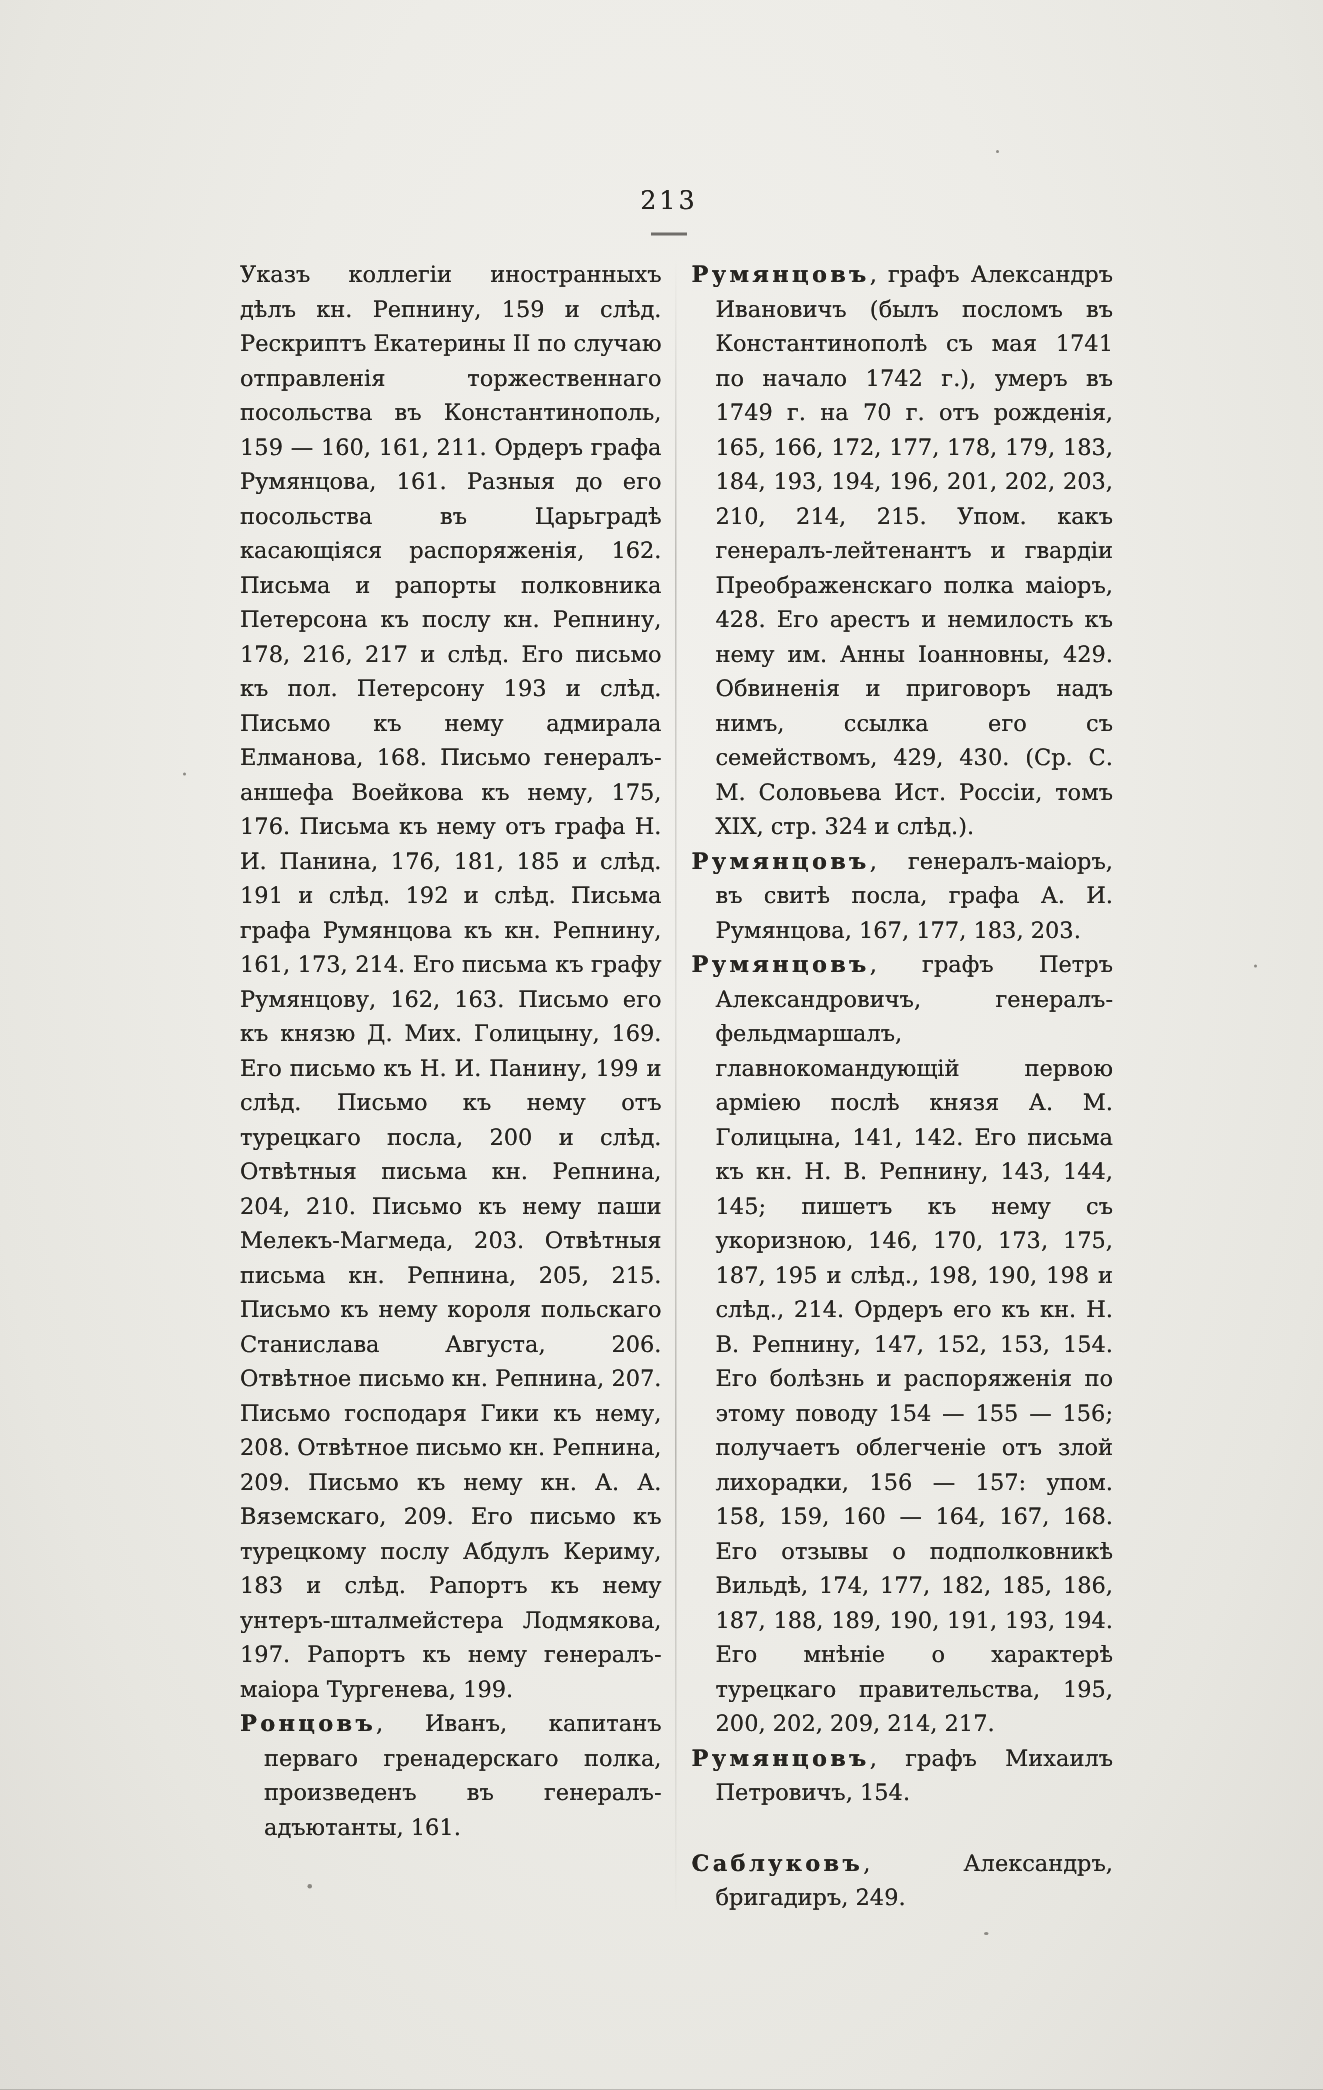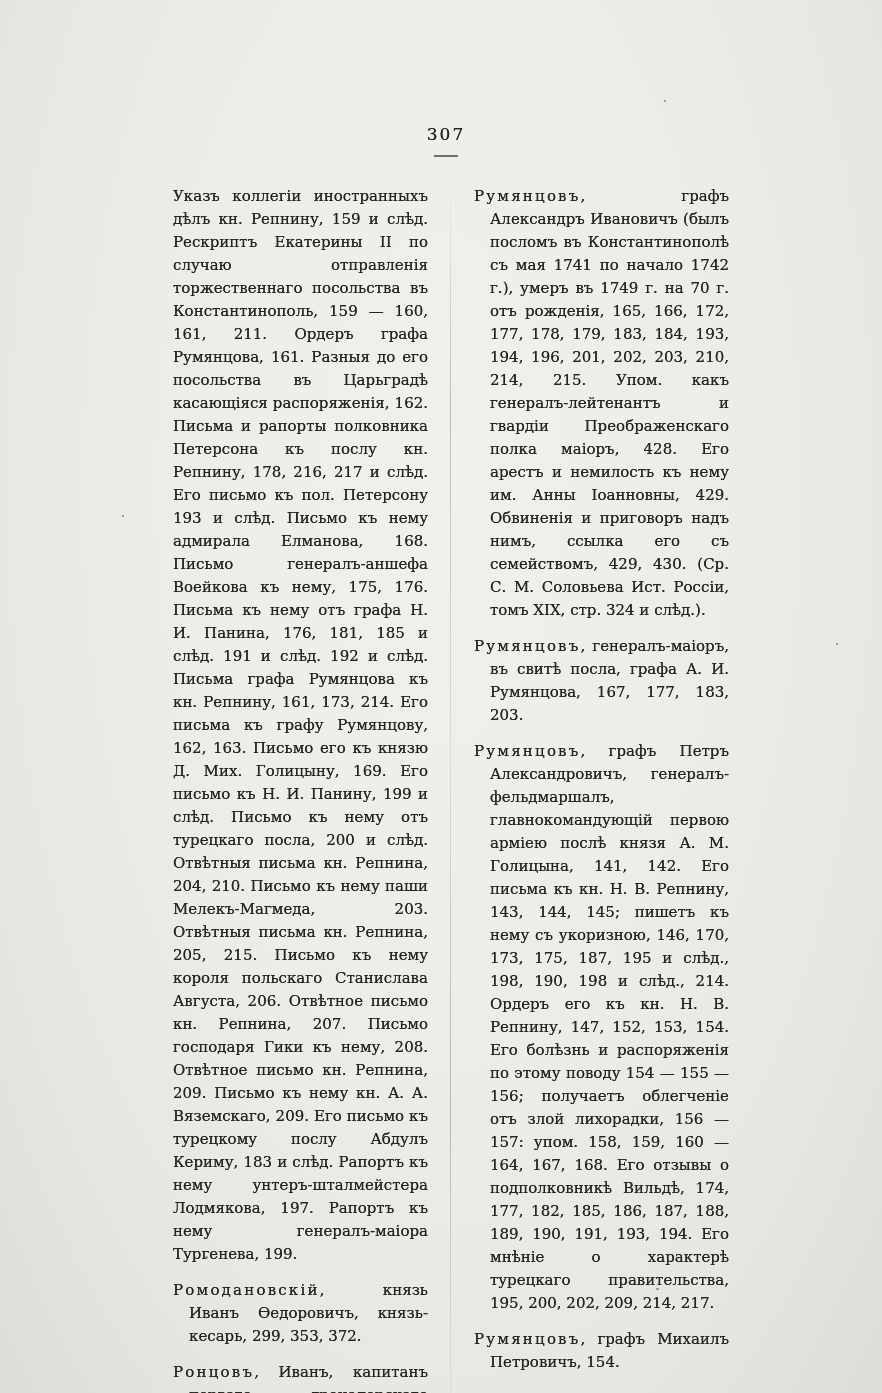--- a/index.html
+++ b/index.html
@@ -59,58 +59,58 @@
     align-self: stretch;
     background: linear-gradient(
       rgba(60,56,50,0)    0%,
       rgba(60,56,50,.28) 18%,
       rgba(60,56,50,.10) 45%,
       rgba(60,56,50,.30) 72%,
       rgba(60,56,50,0)  100%);
   }
 
   .entry {
-    margin: 13px;
+    margin: 0;
     padding-left: 16px;
     text-indent: -16px;
   }
   .entry.flush { padding-left: 0; text-indent: 0; }
   .entry.gap-before { margin-top: 24px; }
 
-  .head { letter-spacing: 2.2px; }
+  .head { letter-spacing: 2.2px; font-weight: bold; }
 
   .speck {
     position: absolute;
     border-radius: 50%;
     background: rgba(62,59,53,.55);
   }
 </style>
 </head>
 <body>
 
 <div class="scan">
 
-  <div class="page-number">307</div>
+  <div class="page-number">213</div>
   <div class="page-rule"></div>
 
   <div class="columns">
 
     <div class="col col-left">
       <p class="entry flush"><span class="head"></span><span>Указъ коллегіи иностранныхъ дѣлъ кн. Репнину, 159 и слѣд. Рескриптъ Екатерины II по случаю отправленія торжественнаго посольства въ Константинополь, 159 — 160, 161, 211. Ордеръ графа Румянцова, 161. Разныя до его посольства въ Царьградѣ касающіяся распоряженія, 162. Письма и рапорты полковника Петерсона къ послу кн. Репнину, 178, 216, 217 и слѣд. Его письмо къ пол. Петерсону 193 и слѣд. Письмо къ нему адмирала Елманова, 168. Письмо генералъ-аншефа Воейкова къ нему, 175, 176. Письма къ нему отъ графа Н. И. Панина, 176, 181, 185 и слѣд. 191 и слѣд. 192 и слѣд. Письма графа Румянцова къ кн. Репнину, 161, 173, 214. Его письма къ графу Румянцову, 162, 163. Письмо его къ князю Д. Мих. Голицыну, 169. Его письмо къ Н. И. Панину, 199 и слѣд. Письмо къ нему отъ турецкаго посла, 200 и слѣд. Отвѣтныя письма кн. Репнина, 204, 210. Письмо къ нему паши Мелекъ-Магмеда, 203. Отвѣтныя письма кн. Репнина, 205, 215. Письмо къ нему короля польскаго Станислава Августа, 206. Отвѣтное письмо кн. Репнина, 207. Письмо господаря Гики къ нему, 208. Отвѣтное письмо кн. Репнина, 209. Письмо къ нему кн. А. А. Вяземскаго, 209. Его письмо къ турецкому послу Абдулъ Кериму, 183 и слѣд. Рапортъ къ нему унтеръ-шталмейстера Лодмякова, 197. Рапортъ къ нему генералъ-маіора Тургенева, 199.</span></p>
-      <p class="entry"><span class="head">Ромодановскій</span><span>, князь Иванъ Ѳедоровичъ, князь-кесарь, 299, 353, 372.</span></p>
       <p class="entry"><span class="head">Ронцовъ</span><span>, Иванъ, капитанъ перваго гренадерскаго полка, произведенъ въ генералъ-адъютанты, 161.</span></p>
     </div>
 
     <div class="divider"></div>
 
     <div class="col col-right">
       <p class="entry"><span class="head">Румянцовъ</span><span>, графъ Александръ Ивановичъ (былъ посломъ въ Константинополѣ съ мая 1741 по начало 1742 г.), умеръ въ 1749 г. на 70 г. отъ рожденія, 165, 166, 172, 177, 178, 179, 183, 184, 193, 194, 196, 201, 202, 203, 210, 214, 215. Упом. какъ генералъ-лейтенантъ и гвардіи Преображенскаго полка маіоръ, 428. Его арестъ и немилость къ нему им. Анны Іоанновны, 429. Обвиненія и приговоръ надъ нимъ, ссылка его съ семействомъ, 429, 430. (Ср. С. М. Соловьева Ист. Россіи, томъ XIX, стр. 324 и слѣд.).</span></p>
       <p class="entry"><span class="head">Румянцовъ</span><span>, генералъ-маіоръ, въ свитѣ посла, графа А. И. Румянцова, 167, 177, 183, 203.</span></p>
       <p class="entry"><span class="head">Румянцовъ</span><span>, графъ Петръ Александровичъ, генералъ-фельдмаршалъ, главнокомандующій первою арміею послѣ князя А. М. Голицына, 141, 142. Его письма къ кн. Н. В. Репнину, 143, 144, 145; пишетъ къ нему съ укоризною, 146, 170, 173, 175, 187, 195 и слѣд., 198, 190, 198 и слѣд., 214. Ордеръ его къ кн. Н. В. Репнину, 147, 152, 153, 154. Его болѣзнь и распоряженія по этому поводу 154 — 155 — 156; получаетъ облегченіе отъ злой лихорадки, 156 — 157: упом. 158, 159, 160 — 164, 167, 168. Его отзывы о подполковникѣ Вильдѣ, 174, 177, 182, 185, 186, 187, 188, 189, 190, 191, 193, 194. Его мнѣніе о характерѣ турецкаго правительства, 195, 200, 202, 209, 214, 217.</span></p>
       <p class="entry"><span class="head">Румянцовъ</span><span>, графъ Михаилъ Петровичъ, 154.</span></p>
+      <p class="entry gap-before"><span class="head">Саблуковъ</span><span>, Александръ, бригадиръ, 249.</span></p>
     </div>
 
   </div>
 
   <div class="speck" style="left:205px; top:1256px; width:3px; height:3px;"></div>
   <div class="speck" style="left:664px; top:100px;  width:2px; height:2px;"></div>
   <div class="speck" style="left:656px; top:1288px; width:3px; height:2px;"></div>
   <div class="speck" style="left:836px; top:643px;  width:2px; height:2px;"></div>
   <div class="speck" style="left:122px; top:515px;  width:2px; height:2px;"></div>
 

